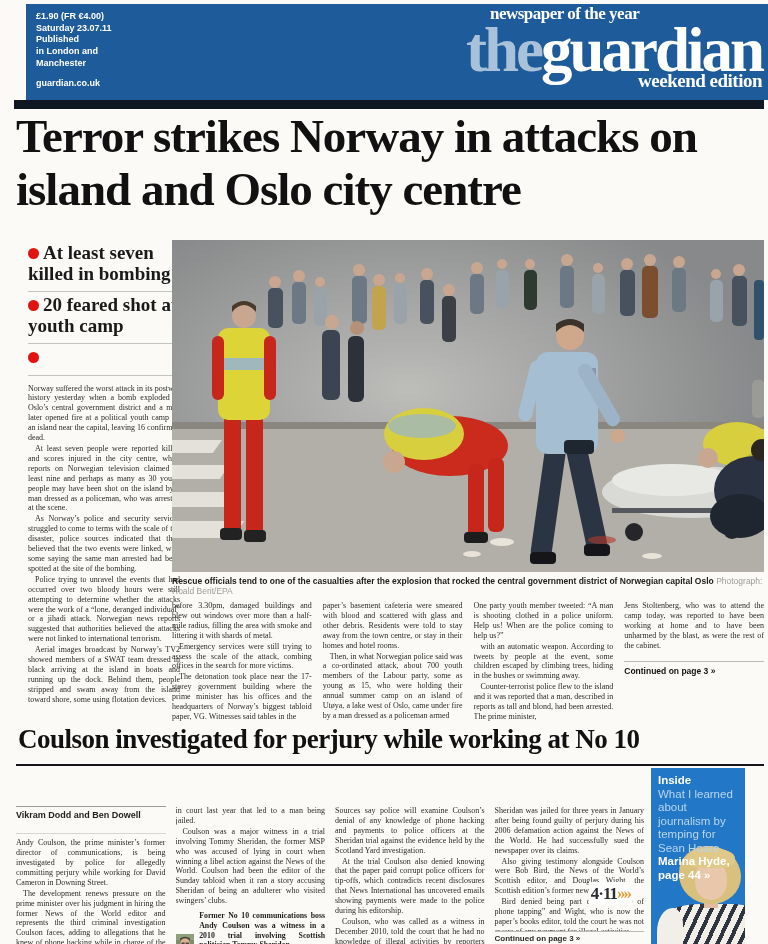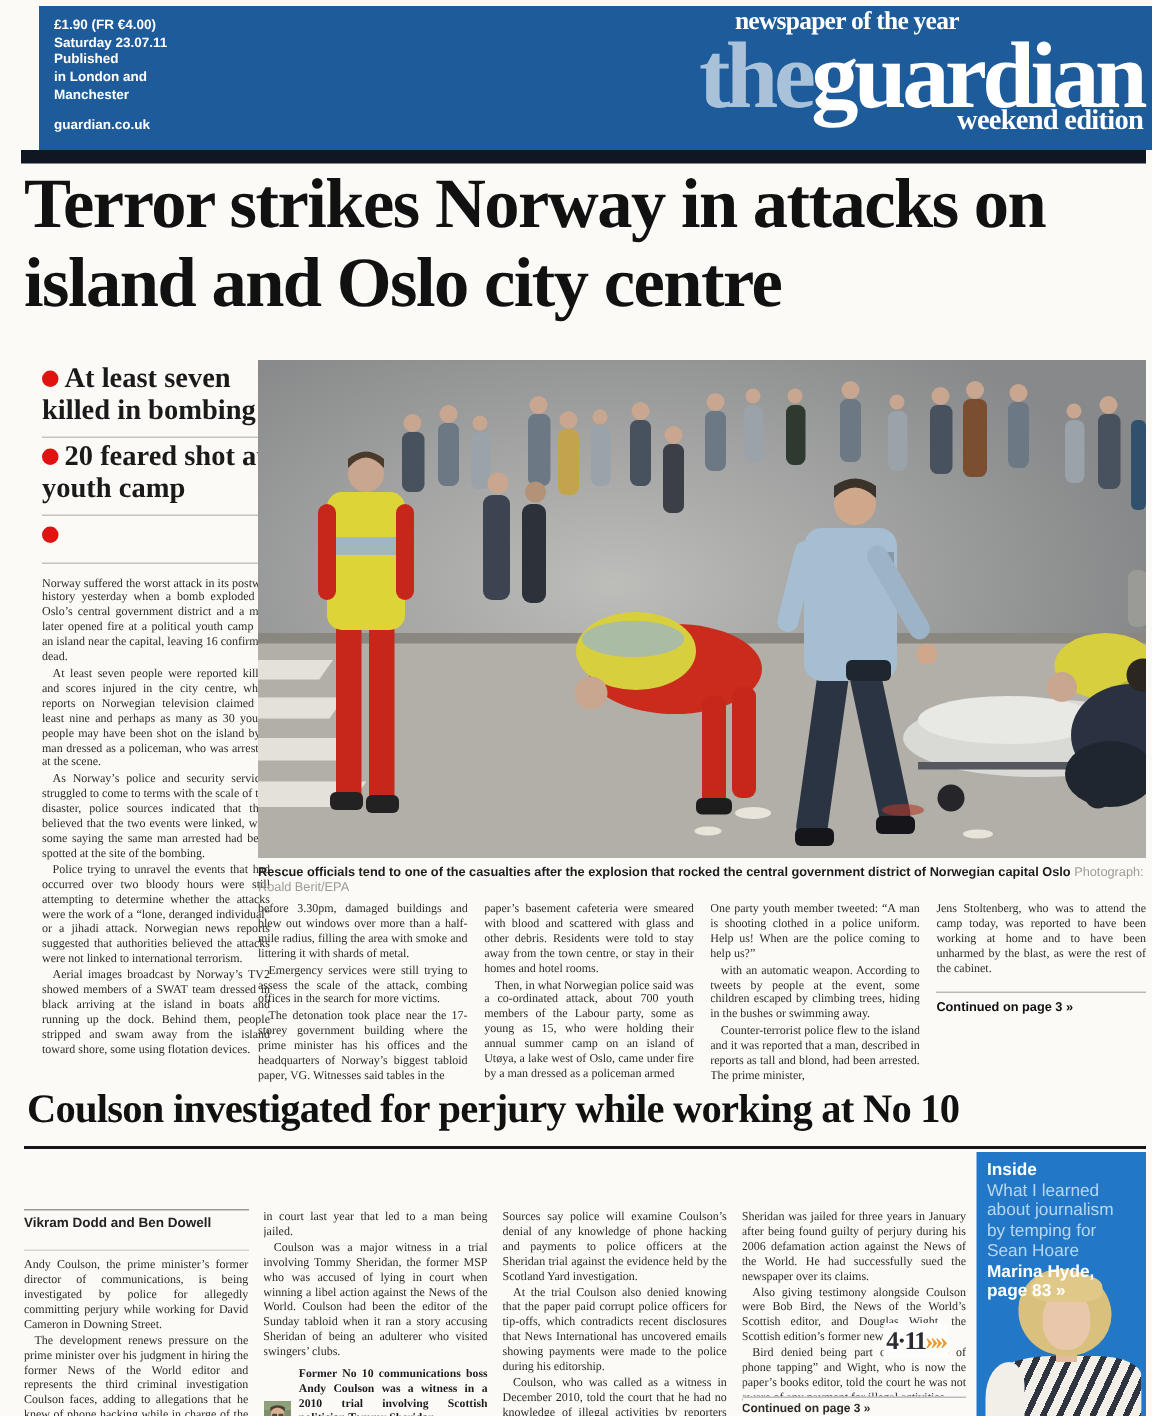--- a/index.html
+++ b/index.html
@@ -42,21 +42,21 @@
   .ccols{position:absolute;left:16px;top:806px;width:628px;height:138px;display:flex;gap:10px;}
   .ccols .col{flex:1;overflow:hidden;position:relative;}
   .c-byline{border-top:1px solid #9a9a97;border-bottom:1px solid #d6d6d2;padding:3px 0 12px 0;margin-bottom:4px;font-family:"Liberation Sans",sans-serif;font-size:9px;font-weight:bold;color:#222;}
   .inset{display:flex;gap:5px;margin-top:5px;}
   .inset-caption{font-size:7.8px;font-weight:bold;line-height:1.25;color:#1c1c1c;}
   .badge{position:absolute;right:12px;top:76px;background:#fdfdfb;padding:1px 2px;white-space:nowrap;}
   .badge-num{font-size:17px;font-weight:bold;color:#2b2b33;letter-spacing:-1px;}
   .badge-chev{font-size:17px;font-weight:bold;color:#e89b2e;letter-spacing:-2px;}
   .c-continued{position:absolute;left:0;right:0;bottom:0;font-family:"Liberation Sans",sans-serif;font-size:8px;font-weight:bold;border-top:1px solid #bbb;padding-top:2px;background:#fbfaf6;}
   
-  .inside{position:absolute;left:651px;top:768px;width:113px;height:176px;background:#2277c6;overflow:hidden;color:#fff;font-family:"Liberation Sans",sans-serif;}
+  .inside{position:absolute;left:651px;top:768px;width:94px;height:176px;background:#2277c6;overflow:hidden;color:#fff;font-family:"Liberation Sans",sans-serif;}
   .inside-text{position:relative;z-index:2;padding:6px 7px 0 7px;font-size:11.5px;line-height:1.18;}
   .inside-label{font-weight:bold;}
   .inside-teaser{color:#b8d6f0;}
   .inside-author{font-weight:bold;}
   .inside-page{font-weight:bold;}
   
   .mh{position:absolute;left:0;bottom:0;width:113px;height:96px;z-index:1;}
   .mh-hair{position:absolute;left:28px;top:-2px;width:62px;height:58px;background:#d9c07c;border-radius:46% 54% 48% 52%;}
   .mh-face{position:absolute;left:44px;top:12px;width:32px;height:40px;background:#e9c7aa;border-radius:48% 48% 46% 46%;}
   .mh-fringe{position:absolute;left:36px;top:0px;width:48px;height:20px;background:#e0c988;border-radius:50% 50% 30% 30%;}
@@ -322,17 +322,17 @@
       <div class="mh-shoulder"></div>
       <div class="mh-neck"></div>
       <div class="mh-hair"></div>
       <div class="mh-face"></div>
       <div class="mh-fringe"></div>
     </div>
     <div class="inside-text">
       <span class="inside-label">Inside</span><br>
       <span class="inside-teaser">What I learned about journalism by temping for Sean Hoare</span><br>
       <span class="inside-author">Marina Hyde,</span><br>
-      <span class="inside-page">page 83 »</span>
+      <span class="inside-page">page 44 »</span>
     </div>
   </div>
 
 </div>
 
 </body></html>

